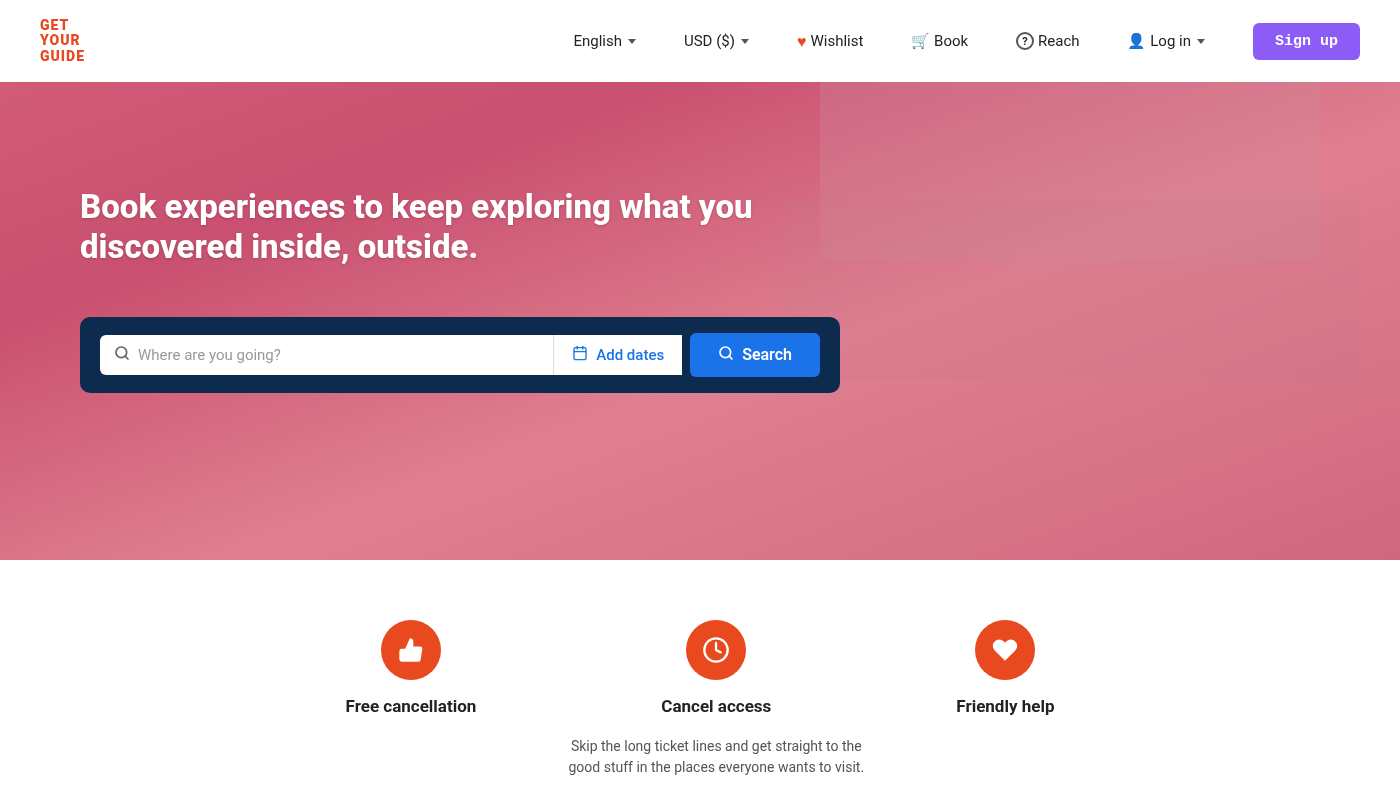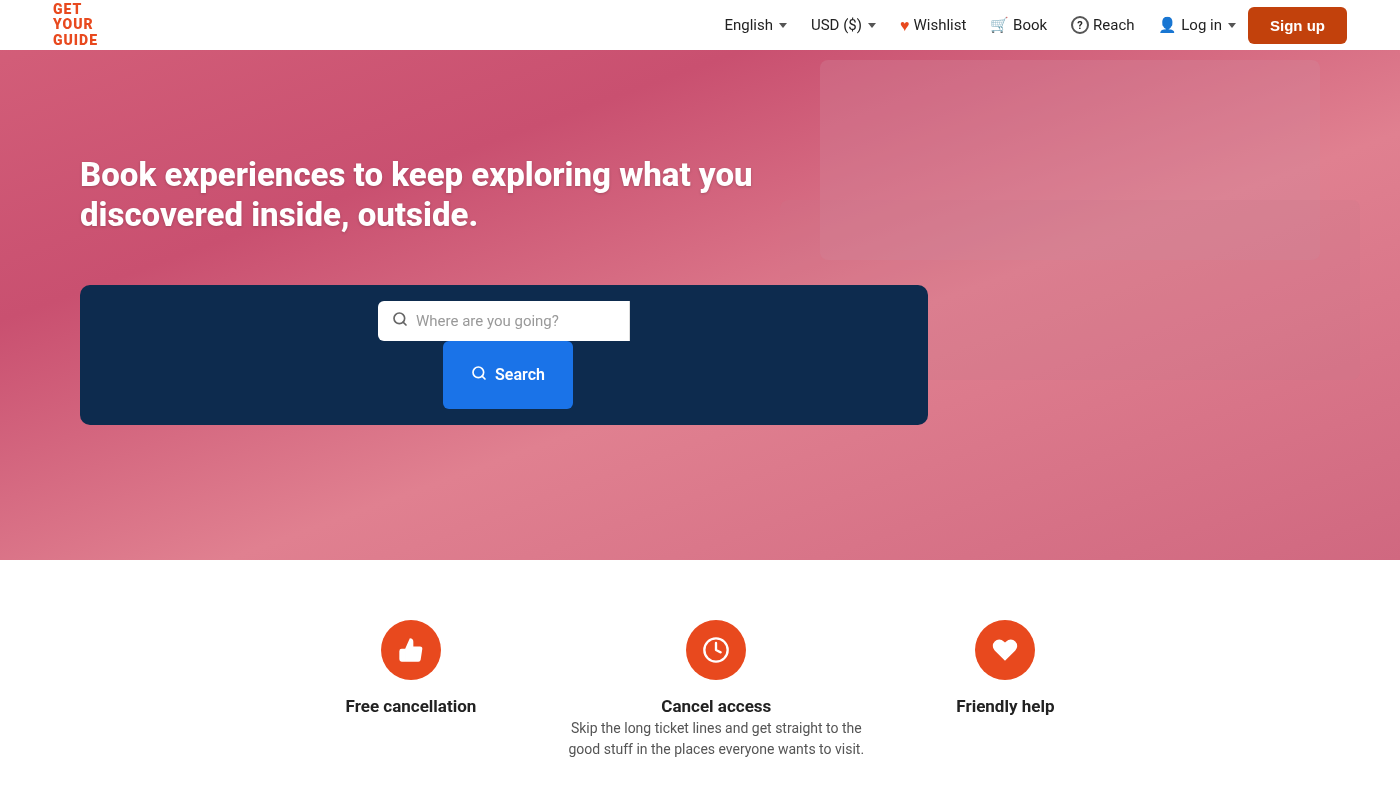--- a/index.html
+++ b/index.html
@@ -6,39 +6,39 @@
     body { font-family: -apple-system, BlinkMacSystemFont, 'Segoe UI', Roboto, sans-serif; width: 1400px; min-height: 800px; overflow-x: hidden; }
 
     
     .header {
       position: absolute;
       top: 0; left: 0; right: 0;
       z-index: 100;
       display: flex;
       align-items: center;
       justify-content: space-between;
-      padding: 0 53px;
-      height: 50px;
+      padding: 0 40px;
+      height: 82px;
       background: white;
     }
     .logo {
       display: flex;
       flex-direction: column;
       font-weight: 900;
       font-size: 14px;
       line-height: 1.1;
       color: #e8491e;
       letter-spacing: 1px;
       cursor: pointer;
     }
     .logo span { display: block; }
     .nav-right {
       display: flex;
       align-items: center;
-      gap: 0;
+      gap: 24px;
     }
     .nav-item {
       display: flex;
       align-items: center;
       gap: 4px;
       padding: 8px 12px;
       font-size: 15px;
       color: #222;
       cursor: pointer;
       border: none;
@@ -49,29 +49,30 @@
       display: inline-block;
       width: 0; height: 0;
       border-left: 4px solid transparent;
       border-right: 4px solid transparent;
       border-top: 5px solid #555;
       margin-left: 2px;
     }
     .heart-icon { color: #e8491e; font-size: 16px; }
     .cart-icon, .help-icon, .user-icon { font-size: 15px; }
     .signup-btn {
-      background: #c2410c;
+      background: #8b5cf6;
       color: white;
       border: none;
       border-radius: 6px;
       padding: 10px 22px;
       font-size: 15px;
       font-weight: 600;
       cursor: pointer;
-      margin-left: 0;
+      margin-left: 12px;
+      font-family: Liberation Mono, monospace;
     }
 
     
     .hero {
       position: relative;
       width: 1400px;
       height: 560px;
       background: linear-gradient(135deg, #d4607a 0%, #c9567a 20%, #d4607a 40%, #e8a0b0 60%, #d06080 80%, #c8608a 100%);
       overflow: hidden;
       display: flex;
@@ -105,22 +106,21 @@
       text-shadow: 0 1px 3px rgba(0,0,0,0.2);
     }
     
     .search-container {
       background: #0d2b4e;
       border-radius: 10px;
       padding: 16px 20px;
       display: flex;
       align-items: center;
       gap: 0;
-      width: 848px;
-      flex-direction: column;
+      width: 760px;
     }
     .search-input-wrap {
       display: flex;
       align-items: center;
       flex: 1;
       background: white;
       border-radius: 6px 0 0 6px;
       padding: 10px 14px;
       border-right: 1px solid #ddd;
     }
@@ -154,21 +154,21 @@
       border-right: none;
     }
     .search-btn {
       display: flex;
       align-items: center;
       gap: 8px;
       background: #1a73e8;
       color: white;
       border: none;
       border-radius: 6px;
-      padding: 24px 28px;
+      padding: 12px 28px;
       font-size: 16px;
       font-weight: 600;
       cursor: pointer;
       font-family: inherit;
       margin-left: 8px;
     }
 
     
     .features {
       background: white;
@@ -193,21 +193,21 @@
       align-items: center;
       justify-content: center;
       margin-bottom: 16px;
       font-size: 26px;
       color: white;
     }
     .feature-title {
       font-size: 17px;
       font-weight: 700;
       color: #222;
-      margin-bottom: 2px;
+      margin-bottom: 20px;
     }
     .feature-desc {
       font-size: 14px;
       color: #555;
       line-height: 1.5;
     }
   </style>
 </head>
 <body>
 
@@ -278,20 +278,31 @@
       <div class="search-input-wrap">
         <span class="search-icon-sm">
           <svg width="16" height="16" viewBox="0 0 24 24" fill="none" stroke="#666" stroke-width="2.5" stroke-linecap="round" stroke-linejoin="round">
             <circle cx="11" cy="11" r="8"></circle>
             <path d="m21 21-4.35-4.35"></path>
           </svg>
         </span>
         <input class="search-input" type="text" placeholder="Where are you going?" style="">
       </div>
 
+      <button class="add-dates-btn">
+        <span>
+          <svg width="16" height="16" viewBox="0 0 24 24" fill="none" stroke="#1a73e8" stroke-width="2" stroke-linecap="round" stroke-linejoin="round">
+            <rect x="3" y="4" width="18" height="18" rx="2" ry="2"></rect>
+            <line x1="16" y1="2" x2="16" y2="6"></line>
+            <line x1="8" y1="2" x2="8" y2="6"></line>
+            <line x1="3" y1="10" x2="21" y2="10"></line>
+          </svg>
+        </span>
+        <span>Add dates</span>
+      </button>
 
       <button class="search-btn">
         <span>
           <svg width="16" height="16" viewBox="0 0 24 24" fill="none" stroke="white" stroke-width="2.5" stroke-linecap="round" stroke-linejoin="round">
             <circle cx="11" cy="11" r="8"></circle>
             <path d="m21 21-4.35-4.35"></path>
           </svg>
         </span>
         <span>Search</span>
       </button>

